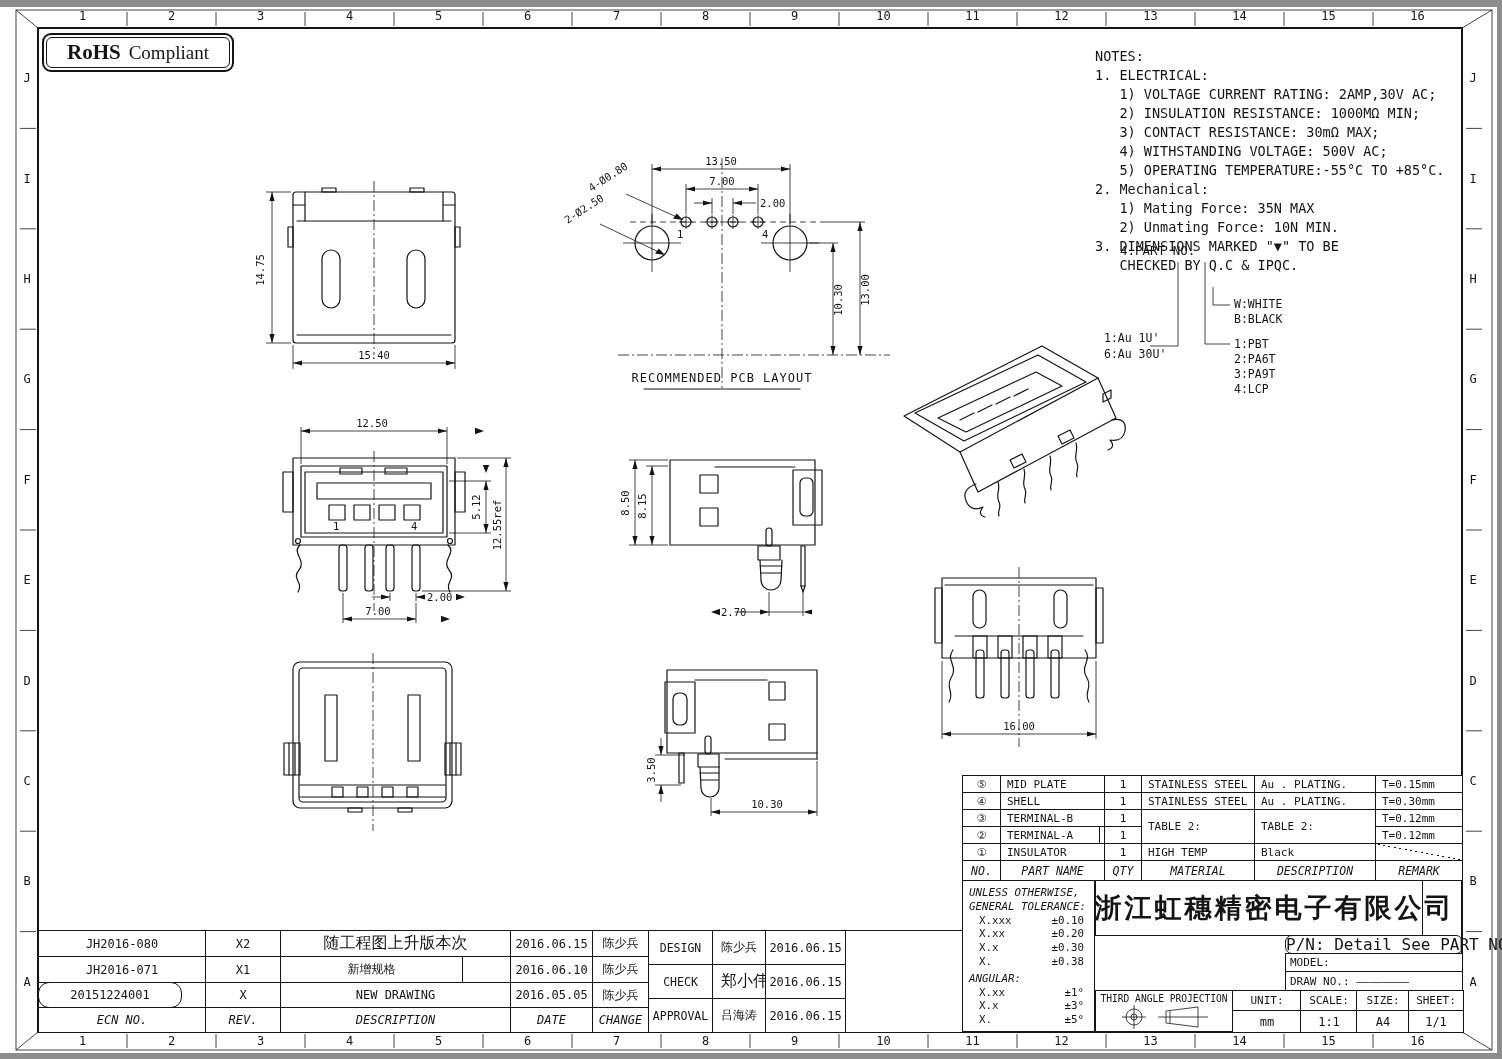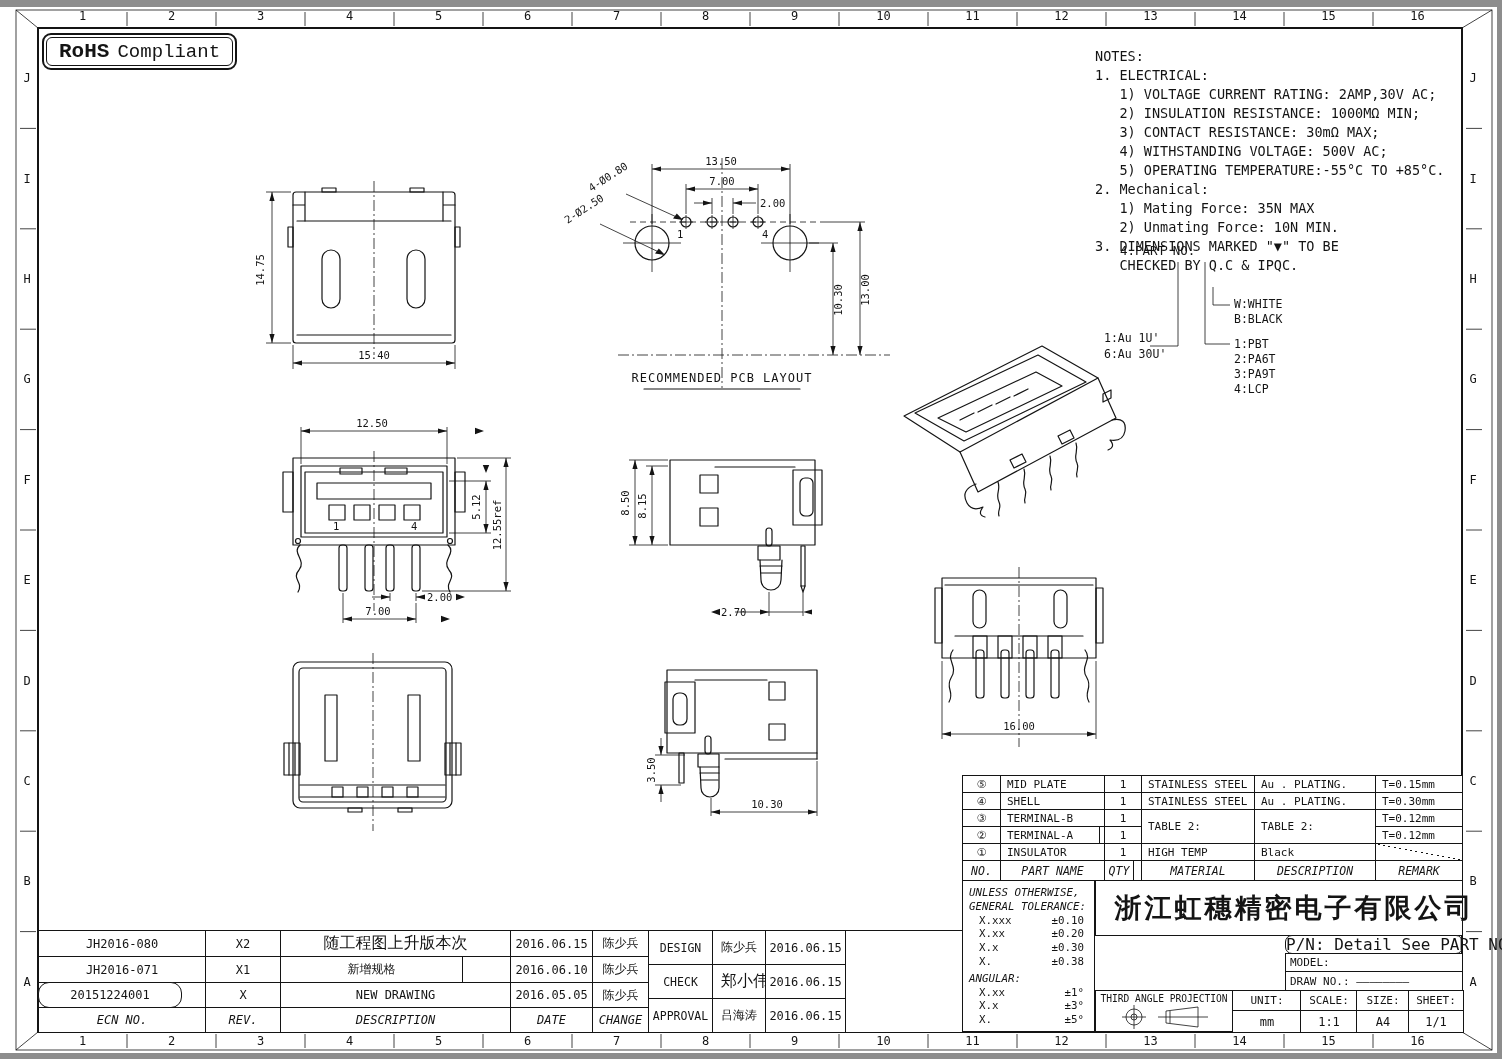--- a/index.html
+++ b/index.html
@@ -8,21 +8,21 @@
   .edge{position:absolute;background:#8d8d8d;}
   svg{position:absolute;overflow:visible;}
   svg .ln{stroke:#141414;stroke-width:1.2;fill:none;stroke-linejoin:round;stroke-linecap:round;}
   svg .thin{stroke:#141414;stroke-width:0.8;fill:none;}
   svg .dash{stroke-dasharray:6 4;}
   svg .cl{stroke-dasharray:11 3 2 3;}
   svg .ar{fill:#141414;stroke:none;}
   svg text{font:10.5px "DejaVu Sans Mono",monospace;fill:#141414;}
   svg text.cap{font-size:12px;letter-spacing:1px;}
   .rohs{position:absolute;left:42px;top:33px;border:2px solid #141414;border-radius:9px;padding:2px;}
-  .rohs-in{border:1.2px solid #141414;border-radius:6px;padding:2px 12px;font-family:Liberation Mono, monospace;font-size:19px;white-space:nowrap;}
+  .rohs-in{border:1.2px solid #141414;border-radius:6px;padding:2px 20px;font-family:Liberation Serif, serif;font-size:19px;white-space:nowrap;}
   .rohs-in b{font-size:21px;margin-right:8px;}
   .notes{position:absolute;left:1095px;top:47px;font-size:13.5px;line-height:19px;white-space:pre;}
   .treelabel{position:absolute;font-size:11.5px;line-height:15px;white-space:pre;}
   .cell{position:absolute;box-sizing:border-box;border:1px solid #141414;display:flex;align-items:center;justify-content:center;font-size:11px;overflow:hidden;white-space:nowrap;background:#fff;}
   .cell.left{justify-content:flex-start;padding-left:6px;}
   .cell.hdr{font-style:italic;font-size:11.5px;}
   .cell.diag{background:linear-gradient(to top right,#fff 49.4%,#141414 49.4%,#141414 50.6%,#fff 50.6%);}
   .tol{position:absolute;left:962px;top:880px;width:133px;height:152px;box-sizing:border-box;border:1px solid #141414;font-size:10.8px;line-height:13.8px;padding:5px 6px;}
   .tolrow{display:flex;justify-content:space-between;padding:0 4px 0 10px;align-items:center;}
   .tt{position:absolute;box-sizing:border-box;border:1px solid #141414;background:#fff;}
@@ -448,21 +448,21 @@
       <div class="cell" style="left: 1104px; top: 826px; width: 38px; height: 18px;">1</div>
       <div class="cell left" style="left: 1375px; top: 826px; width: 88px; height: 18px;">T=0.12mm</div>
       <div class="cell" style="left: 962px; top: 843px; width: 39px; height: 18px;">①</div>
       <div class="cell left" style="left: 1000px; top: 843px; width: 105px; height: 18px;">INSULATOR</div>
       <div class="cell" style="left: 1104px; top: 843px; width: 38px; height: 18px;">1</div>
       <div class="cell left" style="left: 1141px; top: 843px; width: 114px; height: 18px;">HIGH TEMP</div>
       <div class="cell left" style="left: 1254px; top: 843px; width: 122px; height: 18px;">Black</div>
       <div class="cell diag" style="left: 1375px; top: 843px; width: 88px; height: 18px;"></div>
       <div class="cell hdr" style="left: 962px; top: 860px; width: 39px; height: 21px;">NO.</div>
       <div class="cell hdr" style="left: 1000px; top: 860px; width: 105px; height: 21px;">PART NAME</div>
-      <div class="cell hdr" style="left: 1104px; top: 860px; width: 30px; height: 21px;">QTY</div>
+      <div class="cell hdr" style="left: 1104px; top: 860px; width: 38px; height: 21px;">QTY</div>
       <div class="cell hdr" style="left: 1141px; top: 860px; width: 114px; height: 21px;">MATERIAL</div>
       <div class="cell hdr" style="left: 1254px; top: 860px; width: 122px; height: 21px;">DESCRIPTION</div>
       <div class="cell hdr" style="left: 1375px; top: 860px; width: 88px; height: 21px;">REMARK</div>
     </div>
 
 <div class="tol" id="tol-block">
       <div style="font-style: italic;">UNLESS OTHERWISE,</div>
       <div style="font-style: italic;">GENERAL TOLERANCE:</div>
       <div class="tolrow">
         <div>X.xxx</div>
@@ -488,21 +488,21 @@
       <div class="tolrow">
         <div>X.x</div>
         <div>±3°</div>
       </div>
       <div class="tolrow">
         <div>X.</div>
         <div>±5°</div>
       </div>
     </div>
 
-<div class="tt" style="left:1095px;top:880px;width:368px;height:56px;display:flex;align-items:center;justify-content:center;font-family:'Liberation Sans',sans-serif;font-weight:bold;font-size:27px;letter-spacing:3px;white-space:nowrap;padding-left:31px;">浙江虹穗精密电子有限公司</div>
+<div class="tt" style="left:1095px;top:880px;width:328px;height:56px;display:flex;align-items:center;justify-content:center;font-family:'Liberation Sans',sans-serif;font-weight:bold;font-size:27px;letter-spacing:3px;white-space:nowrap;padding-left:31px;">浙江虹穗精密电子有限公司</div>
 <div class="tt" style="left:1285px;top:935px;width:178px;height:19px;display:flex;align-items:center;padding-left:0;box-sizing:border-box;font-size:16px;white-space:nowrap;border-radius:7px;">P/N: Detail See PART NO. LIST</div>
 <div class="tt" style="left:1285px;top:953px;width:178px;height:19px;display:flex;align-items:center;padding-left:4px;box-sizing:border-box;font-size:11px;">MODEL:</div>
 <div class="tt" style="left:1285px;top:971px;width:178px;height:20px;display:flex;align-items:center;padding-left:4px;box-sizing:border-box;font-size:11px;white-space:nowrap;">DRAW NO.: ————————</div>
 <div class="tt" style="left:1095px;top:990px;width:138px;height:42px;">
   <div style="text-align:center;font-size:9.6px;margin-top:2px;white-space:nowrap;">THIRD ANGLE PROJECTION</div>
   <svg width="138" height="26" style="position:static;">
     <g class="thin">
       <circle cx="38" cy="13" r="8"></circle>
           <circle cx="38" cy="13" r="3"></circle>
       <path d="M26,13 H50 M38,1 V25"></path>

